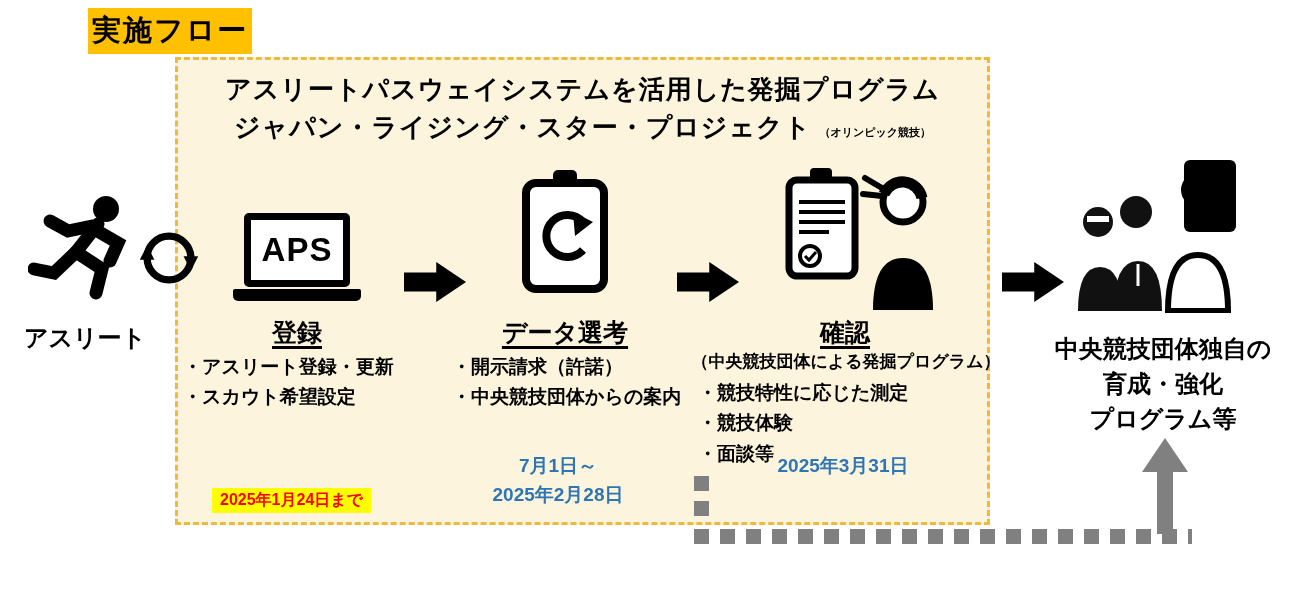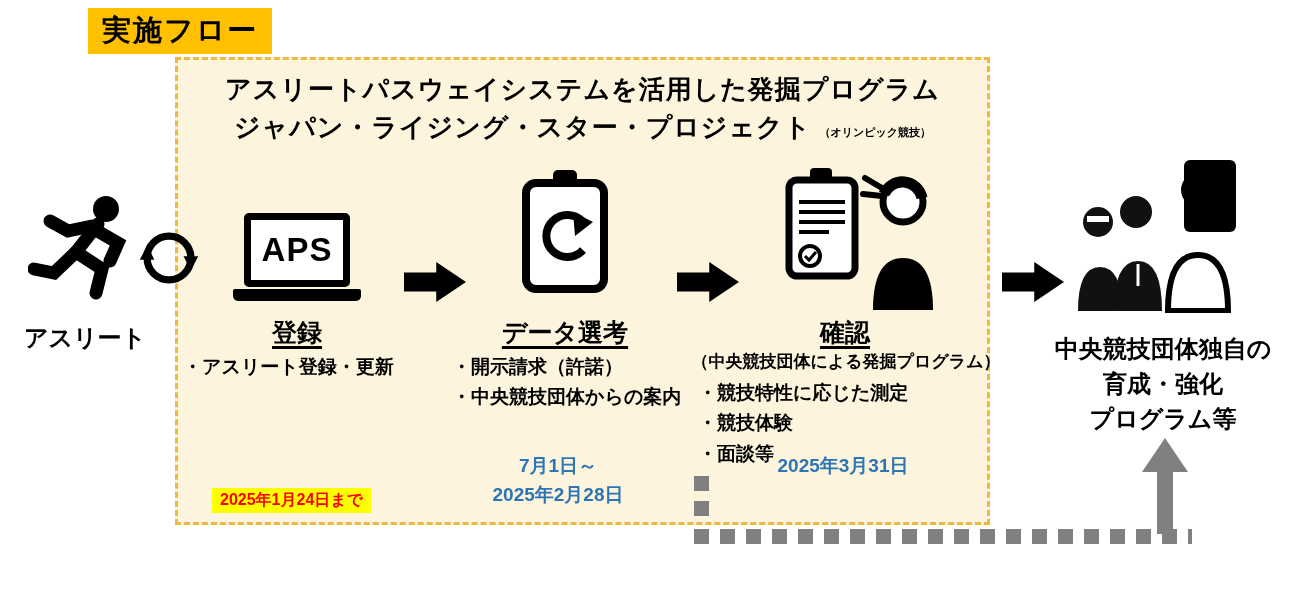--- a/index.html
+++ b/index.html
@@ -6,21 +6,21 @@
   html,body { background:#fff; }
   .canvas {
     position:relative; width:1311px; height:611px; background:#ffffff;
     font-family:"Liberation Sans","DejaVu Sans",sans-serif; font-weight:bold; color:#000;
     overflow:hidden;
   }
   .abs { position:absolute; }
 
   .page-title {
     left:88px; top:8px; background:#FFC000; color:#000;
-    font-size:29px; padding:3px 14px; letter-spacing:2px;
+    font-size:29px; padding:3px 4px; letter-spacing:2px;
   }
 
   .program-box {
     left:175px; top:57px; width:815px; height:468px;
     background:#FCF4DC; border:3px dashed #EDB93F;
   }
   .box-title-1 { left:185px; top:72px; width:795px; text-align:center; font-size:26px; letter-spacing:1px; }
   .box-title-2 { left:185px; top:110px; width:795px; text-align:center; font-size:26px; letter-spacing:1px; }
   .box-title-2 .note { font-size:11px; letter-spacing:0; }
 
@@ -101,20 +101,21 @@
 
   <div class="abs laptop">
     <div class="laptop-screen">
       <span>APS</span>
     </div>
     <div class="laptop-base"></div>
   </div>
   <div class="abs stage-title" style="left:242px; top:316px; width:110px;">登録</div>
   <div class="abs bullets" style="left:183px; top:352px;">
     <div>・アスリート登録・更新</div>
+    <div>・スカウト希望設定</div>
   </div>
   <div class="abs deadline" style="left:212px; top:488px;">2025年1月24日まで</div>
 
   <div class="abs flow-arrow" style="left:404px; top:262px;"></div>
 
   <div class="abs" style="left:518px; top:168px;">
     <svg width="94" height="128" viewBox="0 0 94 128">
       <rect x="8" y="15" width="78" height="106" rx="10" fill="#fff" stroke="#000" stroke-width="8"></rect>
       <rect x="35" y="2" width="24" height="17" rx="5" fill="#000"></rect>
       <path d="M65 54 A 21 21 0 1 0 65 82" fill="none" stroke="#000" stroke-width="8"></path>

